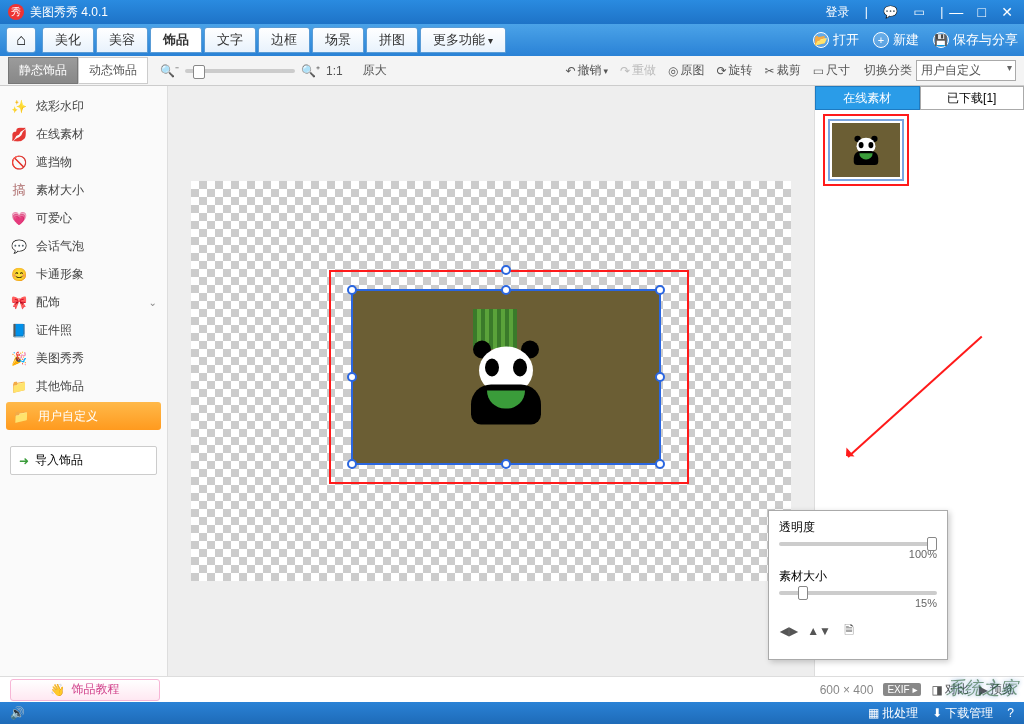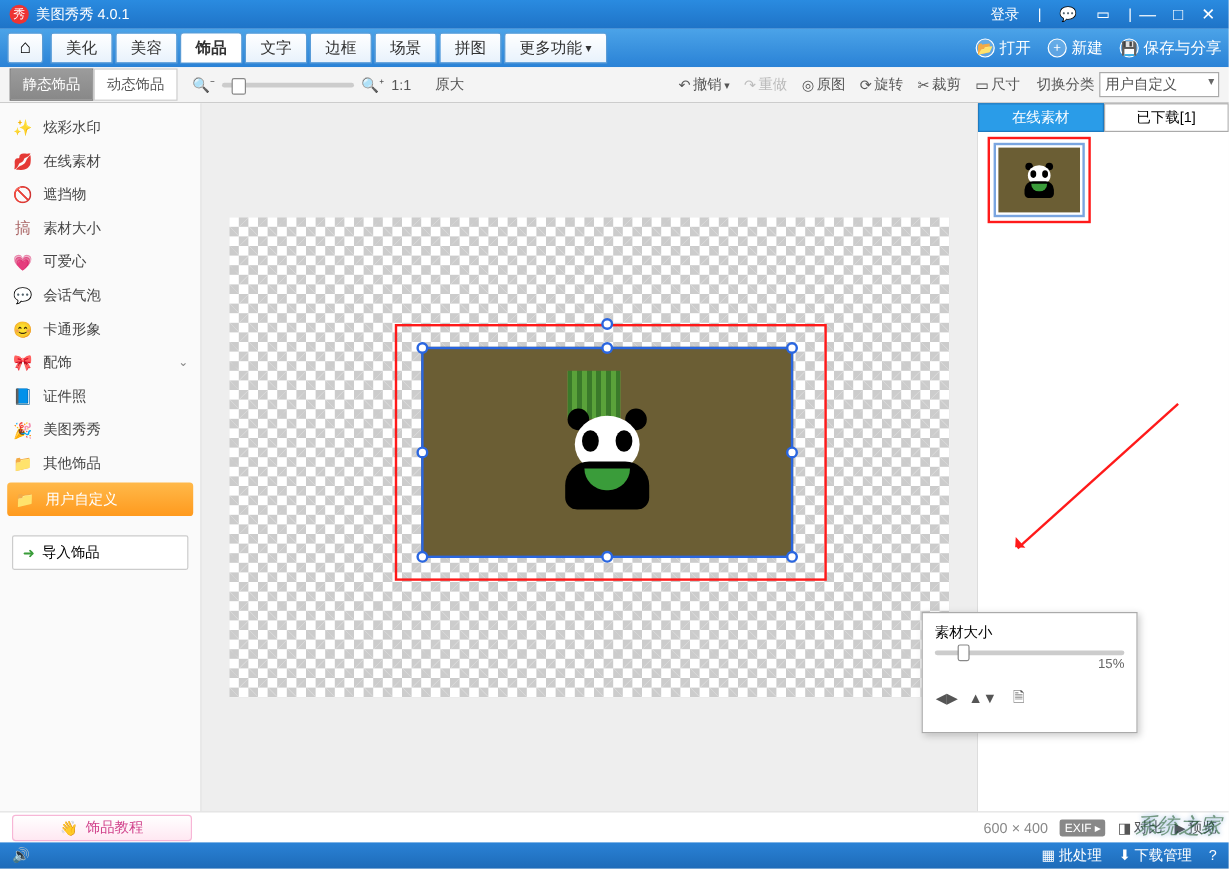--- a/index.html
+++ b/index.html
@@ -299,20 +299,27 @@
           <div class="handle" style="right:-6px;top:50%;margin-top:-5px"></div>
           <div class="handle" style="left:50%;top:-26px;margin-left:-5px"></div>
         </div>
       </div>
       <div class="arrow-line" style="left:680px;top:370px;width:180px;transform:rotate(-42deg)"></div>
       <div class="arrow-head" style="left:672px;top:364px;transform:rotate(-42deg)"></div>
 
       <div class="edit-pop">
         <div class="body">
           <div class="row">
+            <div>透明度</div>
+            <div class="slider">
+                <div class="th" style="right:0"></div>
+              </div>
+            <div class="val">100%</div>
+          </div>
+          <div class="row">
             <div>素材大小</div>
             <div class="slider">
                 <div class="th" style="left:12%"></div>
               </div>
             <div class="val">15%</div>
           </div>
           <div class="icons">
             <div class="ficon">◀▶</div>
             <div class="ficon">▲▼</div>
             <div class="ficon">🗎</div>

